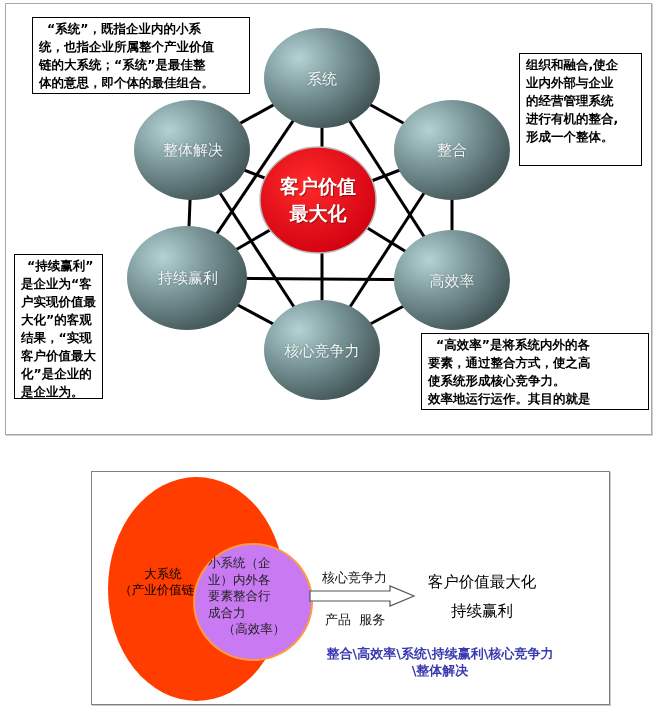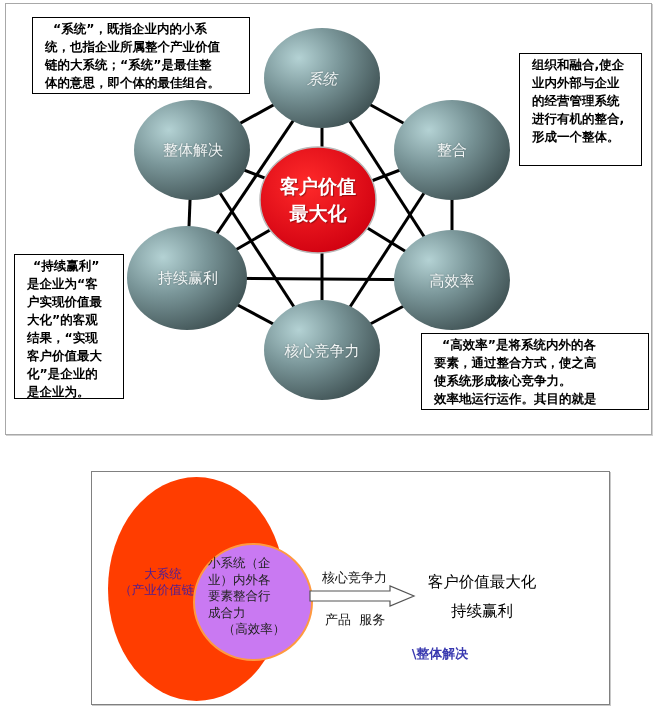--- a/index.html
+++ b/index.html
@@ -5,36 +5,36 @@
   html, body { margin:0; padding:0; background:#ffffff; }
   body { width:658px; height:708px; position:relative; overflow:hidden;
          font-family:"DejaVu Sans", sans-serif; }
   .panel-top { position:absolute; left:5px; top:3px; width:645px; height:430px;
                border:1px solid #a8a8a8; box-shadow:1px 1px 0 #d0d0d0; background:#fff; }
   .panel-bottom { position:absolute; left:91px; top:471px; width:517px; height:232px;
                border:1px solid #808080; box-shadow:1px 1px 0 #c8c8c8; background:#fff; overflow:hidden; }
   svg.graph { position:absolute; left:0; top:0; }
   .note { position:absolute; background:#fff; border:1.5px solid #000; color:#000;
           font-family:"DejaVu Sans", sans-serif; font-weight:bold; font-size:12.5px;
-          line-height:18px; padding:2px 12px; box-sizing:border-box; }
+          line-height:18px; padding:2px 6px; box-sizing:border-box; }
   .note span { display:block; }
   .node-label { position:absolute; color:#f2f6f6; font-size:15px; text-align:center;
                 transform:translate(-50%,-50%); white-space:nowrap;
                 text-shadow:0 0 2px rgba(0,0,0,0.35); }
   .center-label { position:absolute; color:#ffffff; font-size:19px; font-weight:bold;
                   text-align:center; transform:translate(-50%,-50%); line-height:27px;
                   text-shadow:1px 1px 1px rgba(80,0,0,0.5); }
   .center-label span { display:block; }
   .big-circle { position:absolute; left:108px; top:477px; width:177px; height:224px;
                 border-radius:50%; background:#ff3d00; }
   .small-circle { position:absolute; left:193px; top:543px; width:120px; height:118px;
                   border-radius:50%; background:#c979f2; border:2px solid #ff9a40; box-sizing:border-box; }
   .txt { position:absolute; color:#111; font-size:13px; }
   .big-label { position:absolute; left:113px; top:566px; width:100px; text-align:center;
-               color:#4c1d95; font-size:12.5px; line-height:16px; }
+               color:#000000; font-size:12.5px; line-height:16px; }
   .big-label span { display:block; }
   .small-label { position:absolute; left:208px; top:555px; width:92px; color:#222;
                  font-size:12.5px; line-height:16.5px; }
   .small-label span { display:block; }
   .small-label .c { text-align:center; }
   .arrow-svg { position:absolute; left:308px; top:585px; }
   .result { position:absolute; left:412px; top:568px; width:140px; text-align:center;
             font-size:15.5px; line-height:29px; color:#000; }
   .result span { display:block; }
   .keywords { position:absolute; left:270px; top:645px; width:340px; text-align:center;
@@ -82,21 +82,21 @@
   </g>
   <ellipse cx="322" cy="78" rx="58" ry="50" fill="url(#nodeGrad)"></ellipse>
   <ellipse cx="452" cy="150" rx="58" ry="50" fill="url(#nodeGrad)"></ellipse>
   <ellipse cx="452" cy="280" rx="58" ry="50" fill="url(#nodeGrad)"></ellipse>
   <ellipse cx="322" cy="350" rx="58" ry="50" fill="url(#nodeGrad)"></ellipse>
   <ellipse cx="187" cy="278" rx="60" ry="52" fill="url(#nodeGrad)"></ellipse>
   <ellipse cx="192" cy="150" rx="58" ry="50" fill="url(#nodeGrad)"></ellipse>
   <ellipse cx="318" cy="200" rx="58" ry="53" fill="url(#redGrad)" stroke="#b9b9b9" stroke-width="1.5"></ellipse>
 </svg>
 
-<div class="node-label" style="left:322px;top:79px;font-style:italic;">系统</div>
+<div class="node-label" style="left:322px;top:79px;">系统</div>
 <div class="node-label" style="left:452px;top:150px;">整合</div>
 <div class="node-label" style="left:452px;top:281px;text-align:right;">高效率</div>
 <div class="node-label" style="left:322px;top:351px;">核心竞争力</div>
 <div class="node-label" style="left:188px;top:278px;">持续赢利</div>
 <div class="node-label" style="left:193px;top:150px;">整体解决</div>
 
 <div class="center-label" style="left:318px;top:200px;">
   <span>客户价值</span>
   <span>最大化</span>
 </div>
@@ -109,21 +109,21 @@
 </div>
 
 <div class="note" style="left:519px;top:53px;width:123px;height:113px;">
   <span>组织和融合,使企</span>
   <span>业内外部与企业</span>
   <span>的经营管理系统</span>
   <span>进行有机的整合,</span>
   <span>形成一个整体。</span>
 </div>
 
-<div class="note" style="left:14px;top:254px;width:110px;height:145px;">
+<div class="note" style="left:14px;top:254px;width:89px;height:145px;">
   <span style="padding-left:6px">“持续赢利”</span>
   <span>是企业为“客</span>
   <span>户实现价值最</span>
   <span>大化”的客观</span>
   <span>结果，“实现</span>
   <span>客户价值最大</span>
   <span>化”是企业的</span>
   <span>是企业为。</span>
 </div>
 
@@ -154,14 +154,15 @@
   <polygon points="2,6 82,6 82,1 106,11 82,21 82,16 2,16" fill="#fff" stroke="#555" stroke-width="1.2"></polygon>
 </svg>
 <div class="txt" style="left:325px;top:611px;white-space:pre;">产品  服务</div>
 
 <div class="result">
   <span>客户价值最大化</span>
   <span>持续赢利</span>
 </div>
 
 <div class="keywords">
+  <span>整合\高效率\系统\持续赢利\核心竞争力</span>
   <span>\整体解决</span>
 </div>
 
 </body></html>

